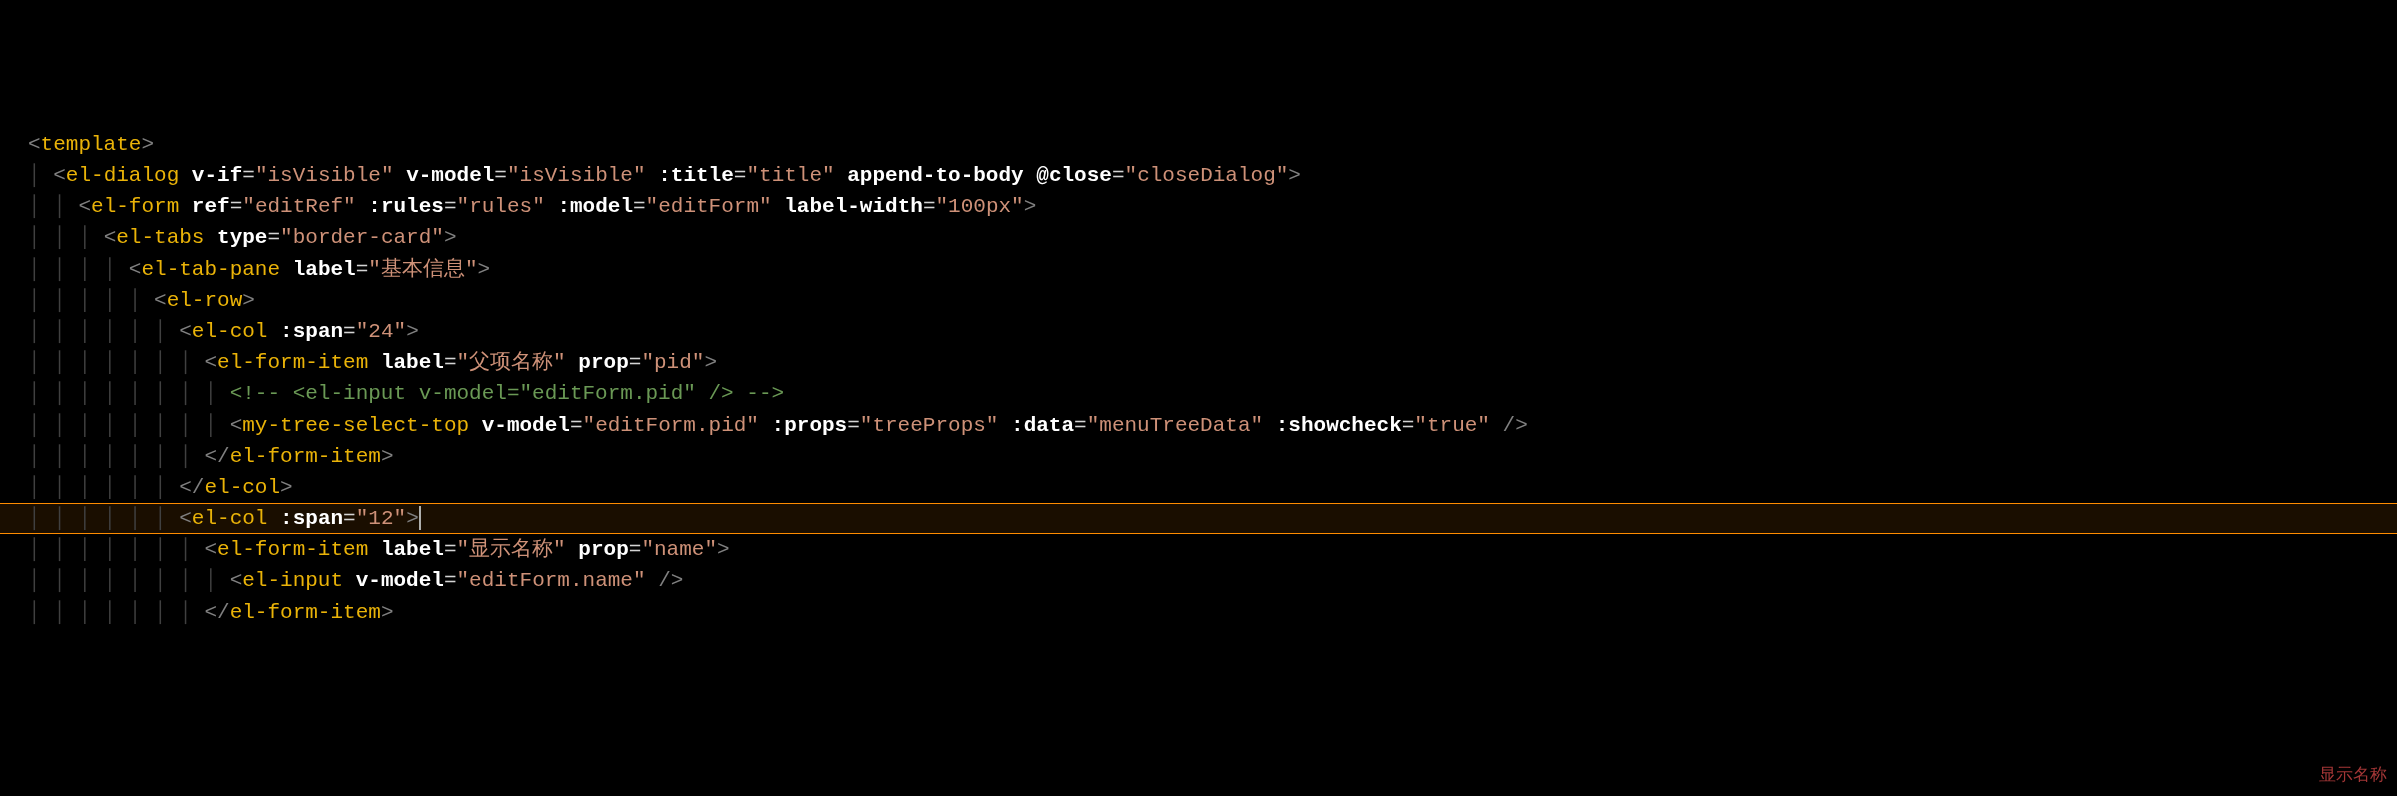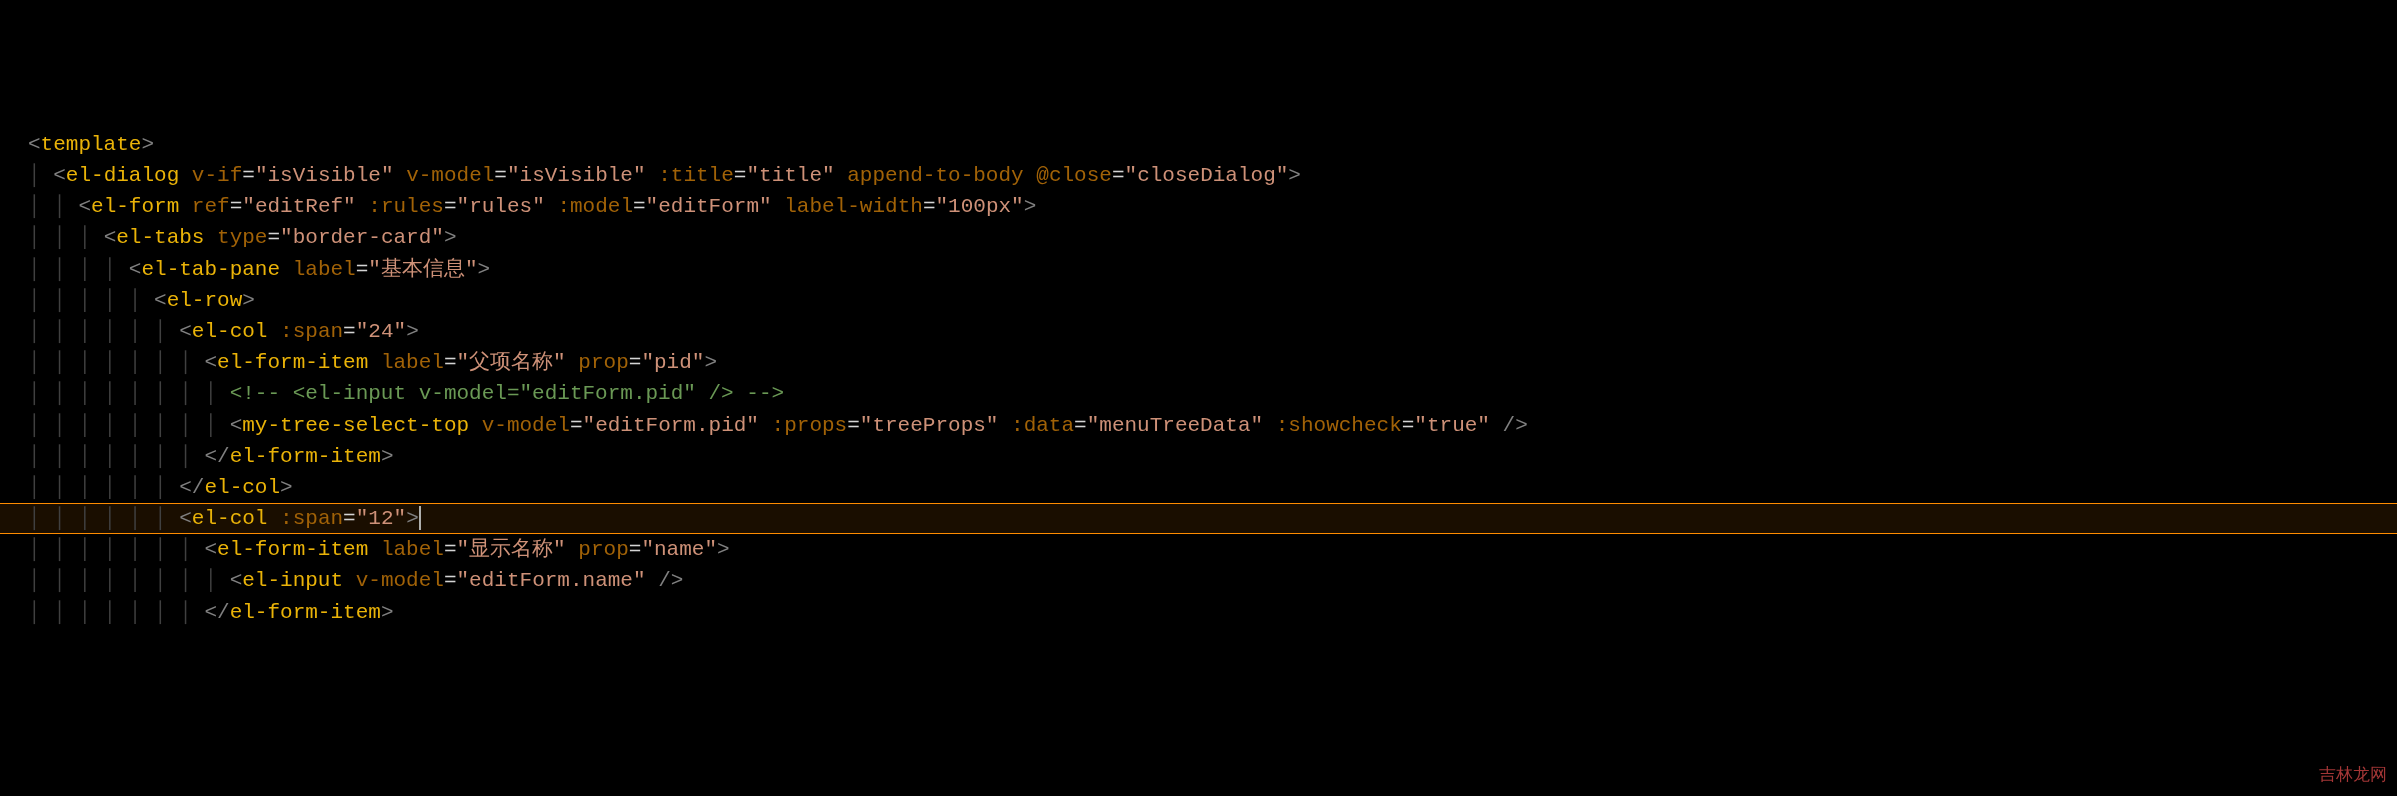--- a/index.html
+++ b/index.html
@@ -26,21 +26,21 @@
   .line.highlighted {
     background: #1a0e00;
     box-shadow: inset 0 1px 0 0 #ff8c00, inset 0 -1px 0 0 #ff8c00;
   }
   .guide {
     color: #404040;
     display: inline-block;
   }
   .bracket { color: #808080; }
   .tag { color: #eab308; }
-  .attr-name { color: #a16207; }
+  .attr-name { color: #ffffff; font-weight: bold; }
   .attr-value { color: #ce9178; }
   .punct { color: #d4d4d4; }
   .comment { color: #6a9955; }
   .cursor {
     display: inline-block;
     width: 2px;
     height: 24px;
     background: #aeafad;
     vertical-align: middle;
     margin-bottom: 2px;
@@ -55,16 +55,16 @@
     opacity: 0.85;
   }
 </style>
 </head>
 <body>
 
 
 
 <div class="editor" id="editor"><div class="line"><span class="guide"></span><span class="bracket">&lt;</span><span class="tag">template</span><span class="bracket">&gt;</span></div><div class="line"><span class="guide">│ </span><span class="bracket">&lt;</span><span class="tag">el-dialog</span><span class="punct"> </span><span class="attr-name">v-if</span><span class="punct">=</span><span class="attr-value">"isVisible"</span><span class="punct"> </span><span class="attr-name">v-model</span><span class="punct">=</span><span class="attr-value">"isVisible"</span><span class="punct"> </span><span class="attr-name">:title</span><span class="punct">=</span><span class="attr-value">"title"</span><span class="punct"> </span><span class="attr-name">append-to-body</span><span class="punct"> </span><span class="attr-name">@close</span><span class="punct">=</span><span class="attr-value">"closeDialog"</span><span class="bracket">&gt;</span></div><div class="line"><span class="guide">│ │ </span><span class="bracket">&lt;</span><span class="tag">el-form</span><span class="punct"> </span><span class="attr-name">ref</span><span class="punct">=</span><span class="attr-value">"editRef"</span><span class="punct"> </span><span class="attr-name">:rules</span><span class="punct">=</span><span class="attr-value">"rules"</span><span class="punct"> </span><span class="attr-name">:model</span><span class="punct">=</span><span class="attr-value">"editForm"</span><span class="punct"> </span><span class="attr-name">label-width</span><span class="punct">=</span><span class="attr-value">"100px"</span><span class="bracket">&gt;</span></div><div class="line"><span class="guide">│ │ │ </span><span class="bracket">&lt;</span><span class="tag">el-tabs</span><span class="punct"> </span><span class="attr-name">type</span><span class="punct">=</span><span class="attr-value">"border-card"</span><span class="bracket">&gt;</span></div><div class="line"><span class="guide">│ │ │ │ </span><span class="bracket">&lt;</span><span class="tag">el-tab-pane</span><span class="punct"> </span><span class="attr-name">label</span><span class="punct">=</span><span class="attr-value">"基本信息"</span><span class="bracket">&gt;</span></div><div class="line"><span class="guide">│ │ │ │ │ </span><span class="bracket">&lt;</span><span class="tag">el-row</span><span class="bracket">&gt;</span></div><div class="line"><span class="guide">│ │ │ │ │ │ </span><span class="bracket">&lt;</span><span class="tag">el-col</span><span class="punct"> </span><span class="attr-name">:span</span><span class="punct">=</span><span class="attr-value">"24"</span><span class="bracket">&gt;</span></div><div class="line"><span class="guide">│ │ │ │ │ │ │ </span><span class="bracket">&lt;</span><span class="tag">el-form-item</span><span class="punct"> </span><span class="attr-name">label</span><span class="punct">=</span><span class="attr-value">"父项名称"</span><span class="punct"> </span><span class="attr-name">prop</span><span class="punct">=</span><span class="attr-value">"pid"</span><span class="bracket">&gt;</span></div><div class="line"><span class="guide">│ │ │ │ │ │ │ │ </span><span class="comment">&lt;!-- &lt;el-input v-model="editForm.pid" /&gt; --&gt;</span></div><div class="line"><span class="guide">│ │ │ │ │ │ │ │ </span><span class="bracket">&lt;</span><span class="tag">my-tree-select-top</span><span class="punct"> </span><span class="attr-name">v-model</span><span class="punct">=</span><span class="attr-value">"editForm.pid"</span><span class="punct"> </span><span class="attr-name">:props</span><span class="punct">=</span><span class="attr-value">"treeProps"</span><span class="punct"> </span><span class="attr-name">:data</span><span class="punct">=</span><span class="attr-value">"menuTreeData"</span><span class="punct"> </span><span class="attr-name">:showcheck</span><span class="punct">=</span><span class="attr-value">"true"</span><span class="punct"> </span><span class="bracket">/&gt;</span></div><div class="line"><span class="guide">│ │ │ │ │ │ │ </span><span class="bracket">&lt;/</span><span class="tag">el-form-item</span><span class="bracket">&gt;</span></div><div class="line"><span class="guide">│ │ │ │ │ │ </span><span class="bracket">&lt;/</span><span class="tag">el-col</span><span class="bracket">&gt;</span></div><div class="line highlighted"><span class="guide">│ │ │ │ │ │ </span><span class="bracket">&lt;</span><span class="tag">el-col</span><span class="punct"> </span><span class="attr-name">:span</span><span class="punct">=</span><span class="attr-value">"12"</span><span class="bracket">&gt;</span><span class="cursor"></span></div><div class="line"><span class="guide">│ │ │ │ │ │ │ </span><span class="bracket">&lt;</span><span class="tag">el-form-item</span><span class="punct"> </span><span class="attr-name">label</span><span class="punct">=</span><span class="attr-value">"显示名称"</span><span class="punct"> </span><span class="attr-name">prop</span><span class="punct">=</span><span class="attr-value">"name"</span><span class="bracket">&gt;</span></div><div class="line"><span class="guide">│ │ │ │ │ │ │ │ </span><span class="bracket">&lt;</span><span class="tag">el-input</span><span class="punct"> </span><span class="attr-name">v-model</span><span class="punct">=</span><span class="attr-value">"editForm.name"</span><span class="punct"> </span><span class="bracket">/&gt;</span></div><div class="line"><span class="guide">│ │ │ │ │ │ │ </span><span class="bracket">&lt;/</span><span class="tag">el-form-item</span><span class="bracket">&gt;</span></div></div>
 
-<div class="watermark">吉林龙网</div>
+<div class="watermark">显示名称</div>
 
 
 
 
 </body></html>

